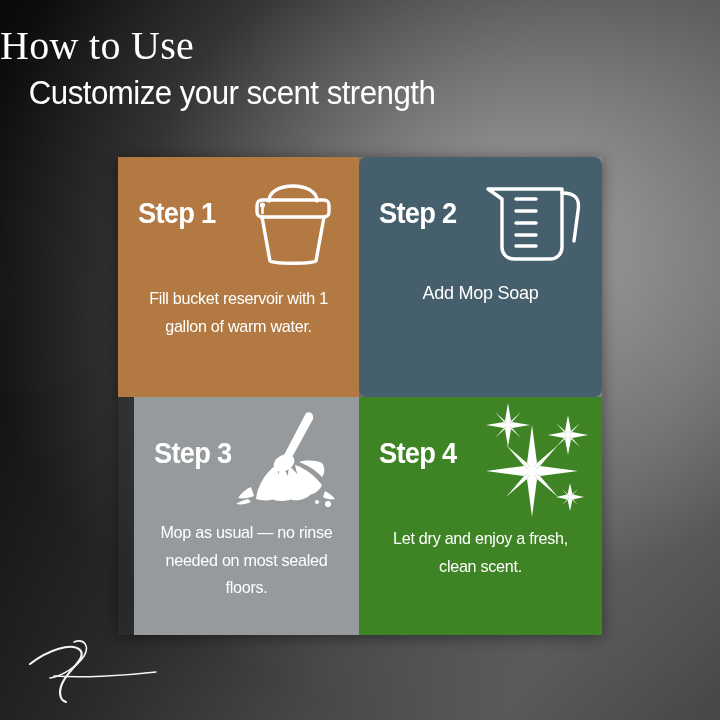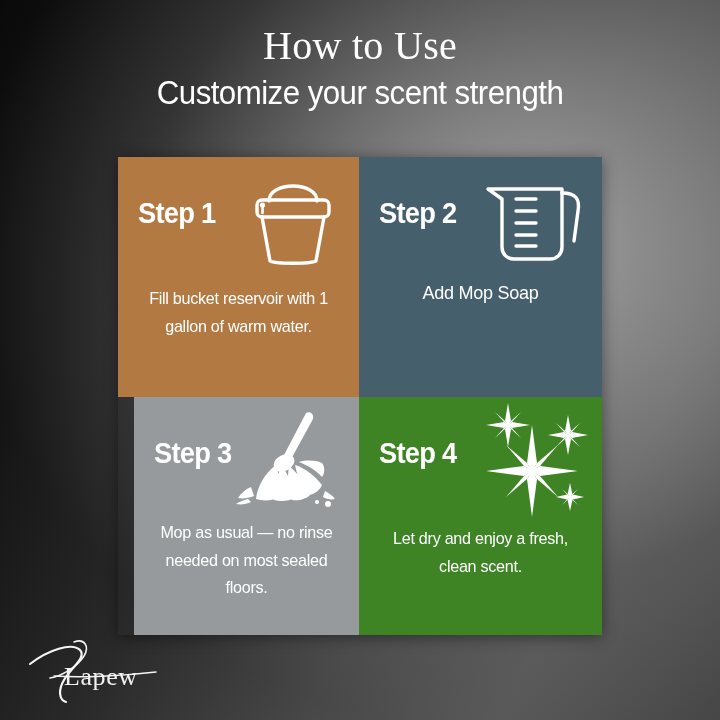--- a/index.html
+++ b/index.html
@@ -8,42 +8,42 @@
     font-family:"Liberation Sans", sans-serif;
     background:#111111;
   }
   .canvas{
     position:relative;width:720px;height:720px;overflow:hidden;
     background:
       radial-gradient(ellipse 95% 85% at 72% 34%, rgba(168,168,168,0.95) 0%, rgba(140,140,140,0.75) 28%, rgba(92,92,92,0.45) 55%, rgba(40,40,40,0.10) 80%, rgba(0,0,0,0) 100%),
       linear-gradient(118deg, #070707 0%, #121212 20%, #2a2a2a 42%, #4a4a4a 62%, #5e5e5e 80%, #4a4a4a 100%);
   }
   
-  .header{position:absolute;left:0;right:0;top:24px;text-align:center;}
+  .header{position:absolute;left:0;right:0;top:24px;text-align:left;}
   .title{
     font-family:"Liberation Serif", serif;
     font-size:40px;line-height:1.08;color:#ffffff;
     letter-spacing:0.3px;font-weight:400;
   }
   .subtitle{
     margin-top:6px;
     font-family:"Liberation Sans", sans-serif;
     font-size:34px;line-height:1.12;color:#ffffff;
     font-weight:400;letter-spacing:-0.6px;
     transform:scaleX(0.92);transform-origin:center center;
   }
   
   .grid{
     position:absolute;left:118px;top:157px;width:484px;height:478px;
     display:grid;grid-template-columns:241px 243px;grid-template-rows:240px 238px;
     box-shadow:0 2px 14px rgba(0,0,0,0.45);
   }
   .panel{position:relative;overflow:hidden;}
   .p1{background:#b27a42;}
-  .p2{background:#465f6d;}
+  .p2{background:#465f6d;border-radius:8px;}
   .p3{background:#969a9c;margin-left:16px;}
   .p4{background:#3e8425;}
 
   .step-label{
     position:absolute;left:20px;top:40px;
     color:#ffffff;font-size:29px;font-weight:700;
     letter-spacing:-0.8px;
     transform:scaleX(0.94);transform-origin:left center;
     white-space:nowrap;
   }
@@ -221,16 +221,15 @@
   </div>
 
   <div class="logo">
     <svg viewBox="0 0 190 78" width="190" height="78">
       <g fill="none" stroke="#f5f5f5" stroke-linecap="round">
         <path d="M16 36 C34 22, 58 14, 66 22 C73 29, 57 40, 50 52 C44 62, 45 72, 52 74" stroke-width="2.2"></path>
         <path d="M60 14 C70 10, 76 18, 70 28 C63 39, 48 48, 36 50" stroke-width="1.6"></path>
         <path d="M40 48 C66 50, 108 48, 142 44" stroke-width="1.4"></path>
       </g>
     </svg>
-    <div class="logo-word">Lapew</div>
   </div>
 
 </div>
 
 </body></html>

